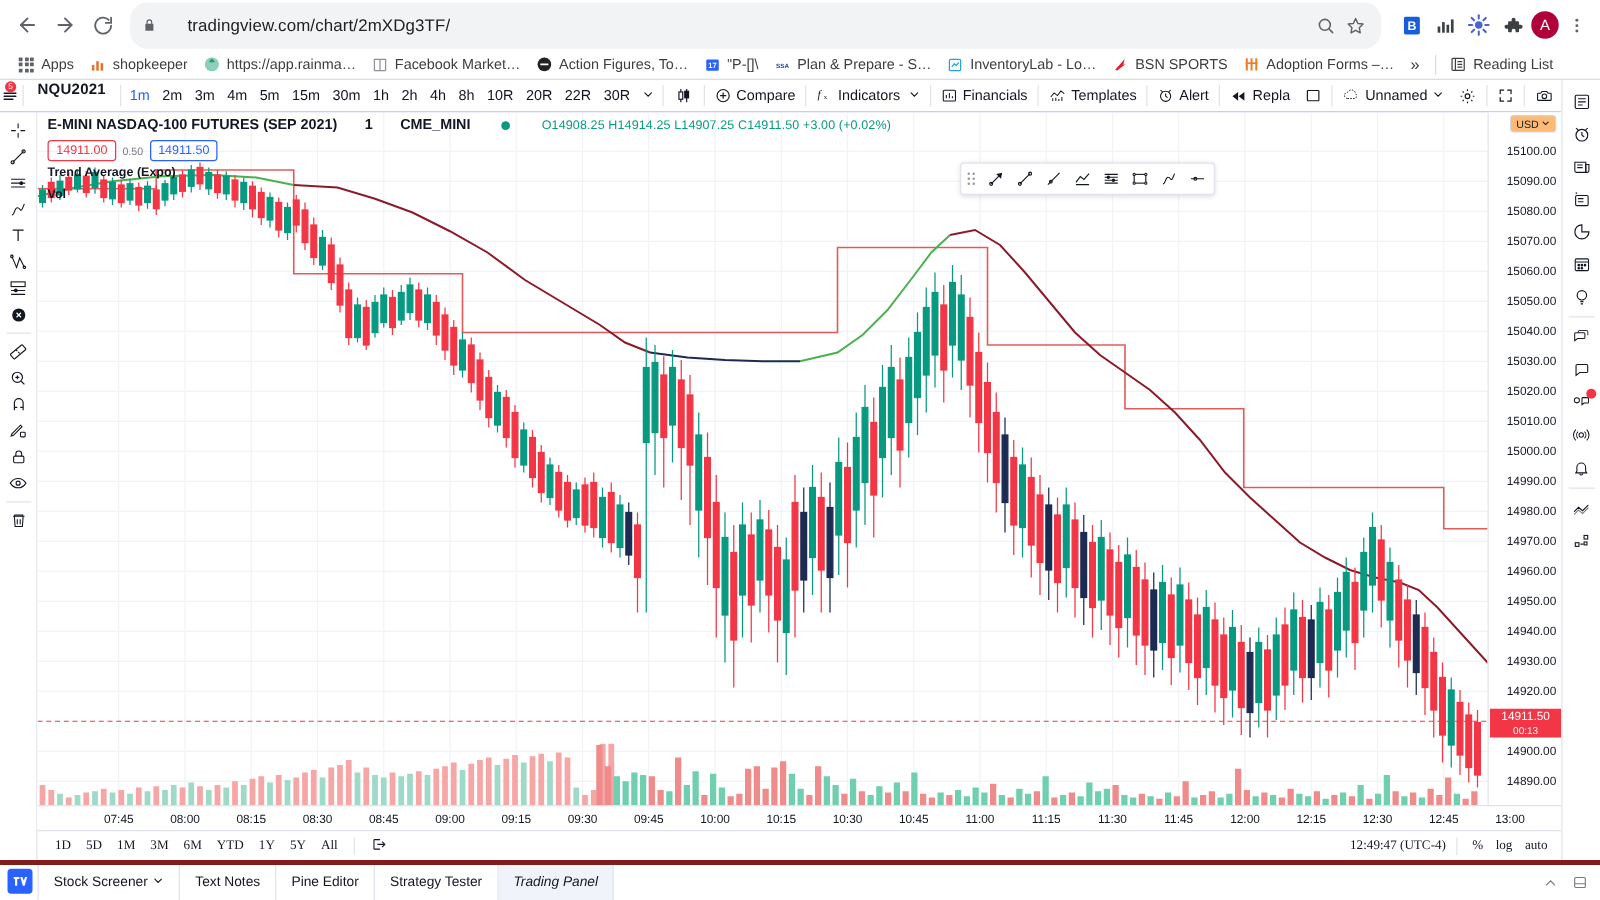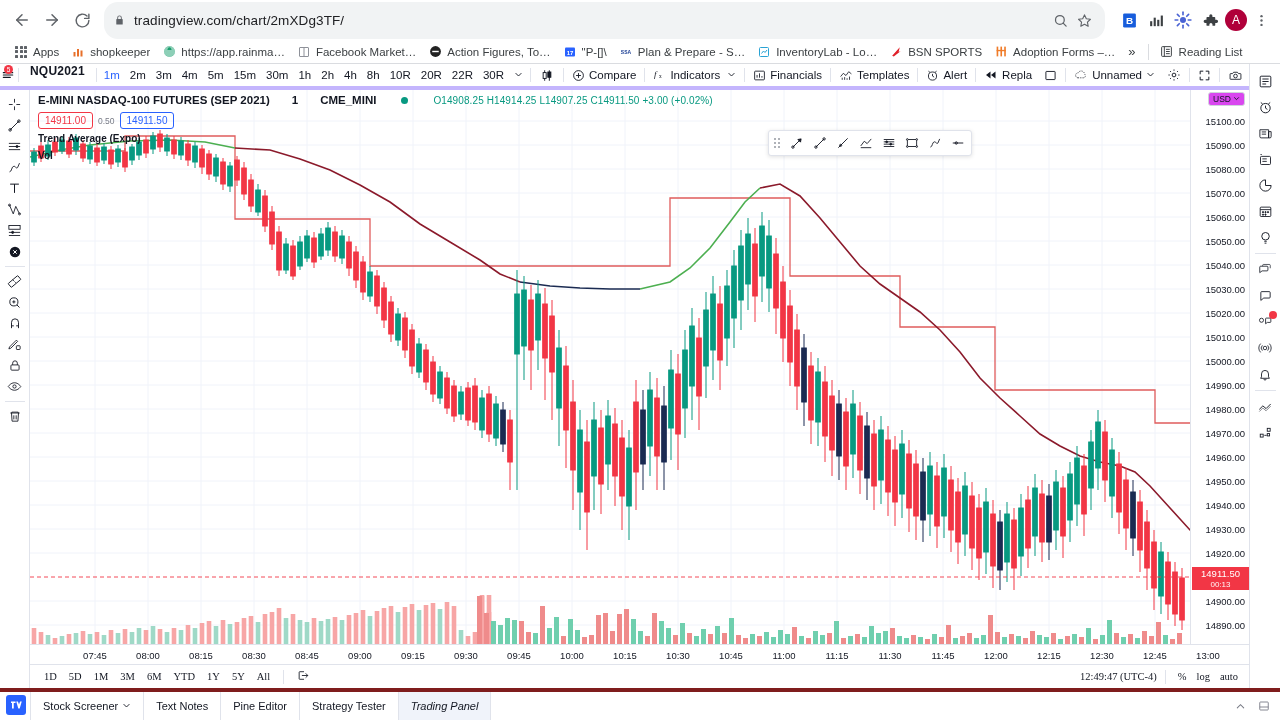--- a/index.html
+++ b/index.html
@@ -19,20 +19,21 @@
   .nav-btn {
     width: 28px; height: 28px; border-radius: 50%;
     display: flex; align-items: center; justify-content: center;
     color: #5f6368; font-size: 15px; cursor: pointer; flex: 0 0 auto;
   }
   .nav-btn svg { display: block; }
   #omnibox {
     flex: 1 1 auto; height: 37px; background: #f1f3f4; border-radius: 14px;
     display: flex; align-items: center; padding: 0 10px; margin: 0 6px;
     min-width: 0;
+    gap: 16px;
   }
   #omnibox .lock { margin-right: 9px; display:flex; }
   #url-text {
     font-size: 13.5px; color: #202124; white-space: nowrap; overflow: hidden;
     text-overflow: ellipsis; letter-spacing: .1px;
   }
   #omnibox-actions { display: flex; align-items: center; gap: 2px; margin-left: auto; }
   .omni-icon { width: 22px; height: 22px; display:flex; align-items:center; justify-content:center; color:#5f6368; cursor:pointer;}
   #chrome-ext-area { display: flex; align-items: center; gap: 3px; padding-left: 4px; }
   .ext-icon { width: 24px; height: 24px; display:flex; align-items:center; justify-content:center; cursor:pointer; }
@@ -59,21 +60,21 @@
   #apps-grid i { width:3px; height:3px; background:#5f6368; border-radius:.5px; display:block; }
   #bm-overflow { padding: 2px 7px; color:#3c4043; cursor:pointer; font-size:13px;}
   #bm-sep { width:1px; height:16px; background:#dadce0; margin:0 5px; }
   #reading-list { display:flex; align-items:center; gap:5px; padding:2px 6px; cursor:pointer; }
 
   
   #tv-app { width: 1280px; height: 656px; position: relative; background:#fff; }
 
   
   #tv-toolbar {
-    height: 26px; display: flex; align-items: stretch; border-bottom: 4px solid #c4b5fd;
+    height: 26px; display: flex; align-items: stretch; border-bottom: 1px solid #c4b5fd;
     font-size: 11.5px; color: #131722; position: relative;
   }
   .tb-group { display: flex; align-items: center; height: 100%; }
   .tb-sep { width: 1px; background: #e0e3eb; margin: 4px 2px; flex: 0 0 1px; }
   .tb-item {
     display: flex; align-items: center; gap: 4px; padding: 0 6px; height: 100%;
     cursor: pointer; color: #131722; white-space: nowrap;
   }
   #hamburger-wrap { width: 28px; display:flex; align-items:center; justify-content:center; position:relative; cursor:pointer; }
   #hamburger-badge {
@@ -142,21 +143,21 @@
   #chart-svg { position:absolute; left:0; top:0; }
 
   
   #price-scale {
     position:absolute; right:31px; top:26px; width:59px; bottom:56px;
     border-left:1px solid #e0e3eb; background:#fff; font-size:9.5px; color:#131722;
   }
   .price-tick { position:absolute; right:4px; white-space:nowrap; }
   #currency-badge {
     position:absolute; right:4px; top:2px; border:1px solid #d1d4dc; border-radius:3px;
-    padding:1px 4px; font-size:8.5px; color:#131722; background:#d946ef; display:flex; align-items:center; gap:2px;
+    padding:1px 4px; font-size:8.5px; color:#131722; background:#fdba74; display:flex; align-items:center; gap:2px;
     cursor:pointer;
   }
   #current-price-badge {
     position:absolute; right:0px; left:1px; background:#f23645; color:#fff;
     text-align:center; padding:2px 0 1px; line-height:1.15; cursor:pointer;
   }
   #current-price-badge .p { font-size:9.5px; }
   #current-price-badge .t { font-size:8px; opacity:.95; }
 
   

